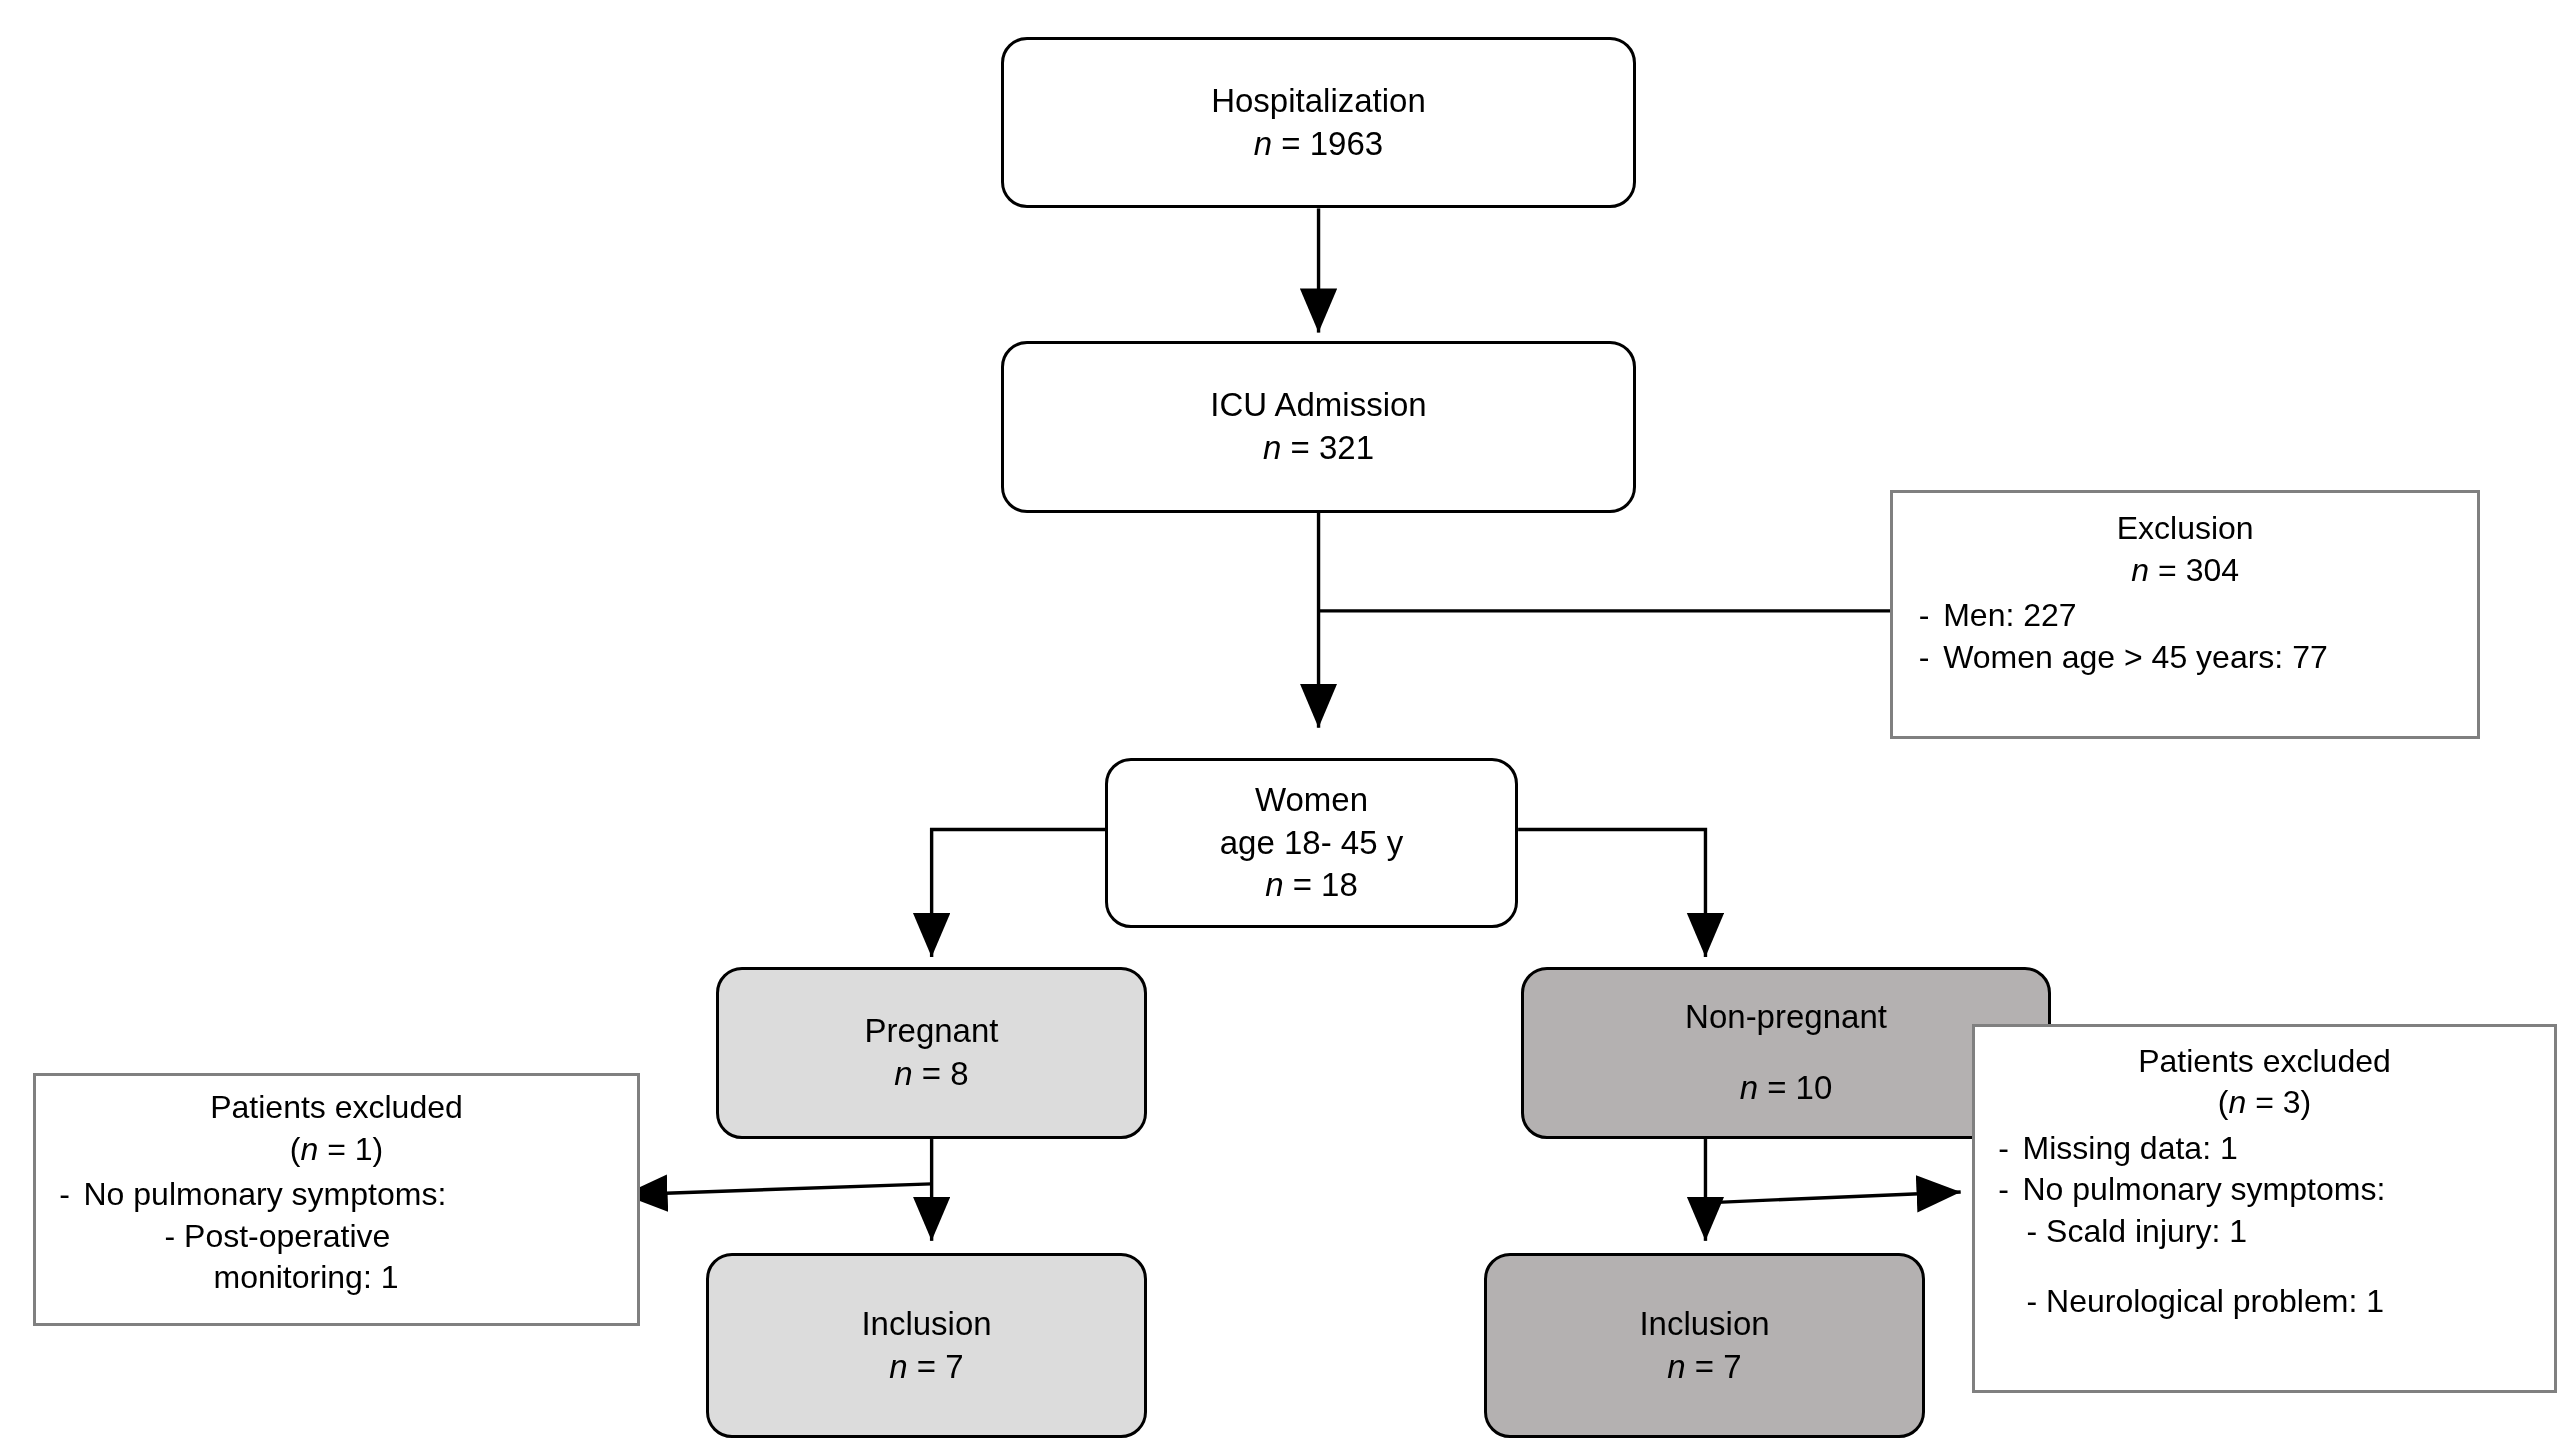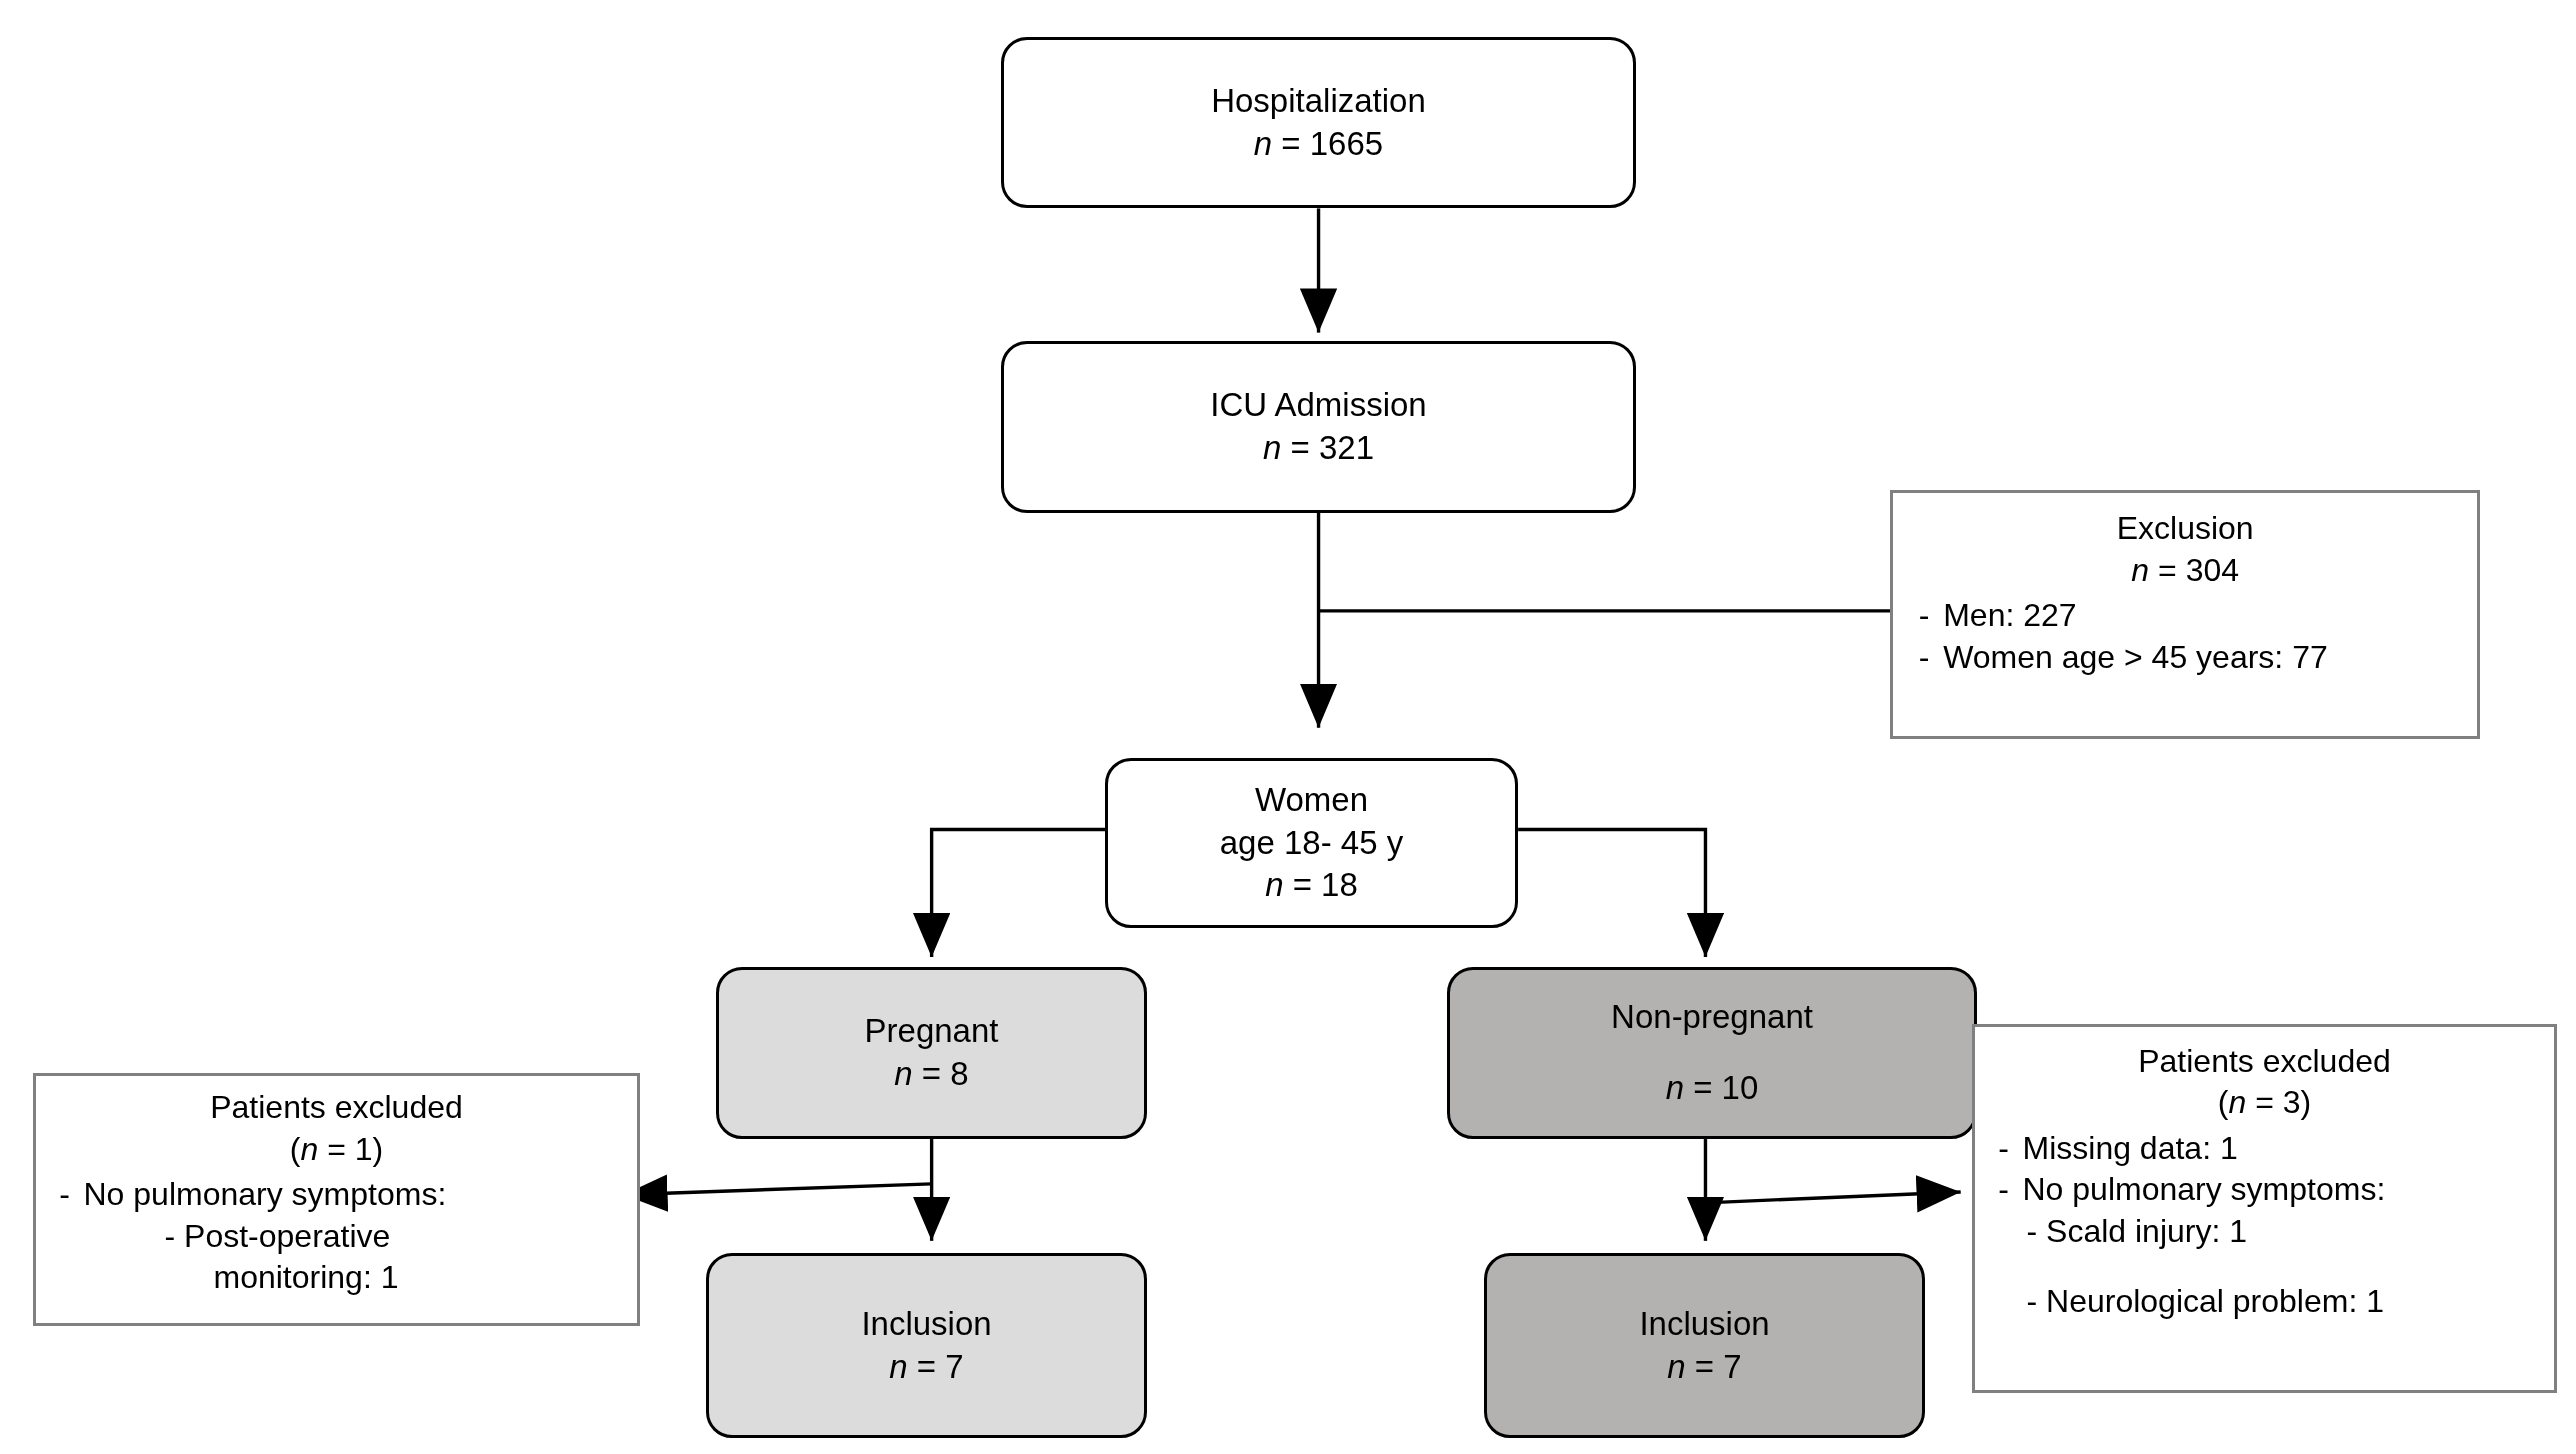--- a/index.html
+++ b/index.html
@@ -99,40 +99,40 @@
 
     <line x1="1372" y1="1744" x2="918" y2="1760" stroke="#000000" stroke-width="5" marker-end="url(#ah)"></line>
 
     <line x1="2512" y1="1678" x2="2512" y2="1828" stroke="#000000" stroke-width="5" marker-end="url(#ah)"></line>
 
     <line x1="2512" y1="1772" x2="2888" y2="1756" stroke="#000000" stroke-width="5" marker-end="url(#ah)"></line>
   </svg>
 
   <div class="node round" style="left:1001px;top:37px;width:635px;height:171px;">
     <span class="l1">Hospitalization</span>
-    <span class="l2"><i class="ital">n</i><span> = 1665</span></span>
+    <span class="l2"><i class="ital">n</i><span> = 1963</span></span>
   </div>
 
   <div class="node round" style="left:1001px;top:341px;width:635px;height:172px;">
     <span class="l1">ICU Admission</span>
     <span class="l2"><i class="ital">n</i><span> = 321</span></span>
   </div>
 
   <div class="node round" style="left:1105px;top:758px;width:413px;height:170px;">
     <span class="l1">Women</span>
     <span class="l2">age 18- 45 y</span>
     <span class="l3"><i class="ital">n</i><span> = 18</span></span>
   </div>
 
   <div class="node round fill-light" style="left:716px;top:967px;width:431px;height:172px;">
     <span class="l1">Pregnant</span>
     <span class="l2"><i class="ital">n</i><span> = 8</span></span>
   </div>
 
-  <div class="node round fill-dark" style="left:1447px;top:967px;width:530px;height:172px;gap:28px;">
+  <div class="node round fill-dark" style="left:1521px;top:967px;width:530px;height:172px;gap:28px;">
     <span class="l1">Non-pregnant</span>
     <span class="l2"><i class="ital">n</i><span> = 10</span></span>
   </div>
 
   <div class="node round fill-light" style="left:706px;top:1253px;width:441px;height:185px;">
     <span class="l1">Inclusion</span>
     <span class="l2"><i class="ital">n</i><span> = 7</span></span>
   </div>
 
   <div class="node round fill-dark" style="left:1484px;top:1253px;width:441px;height:185px;">

